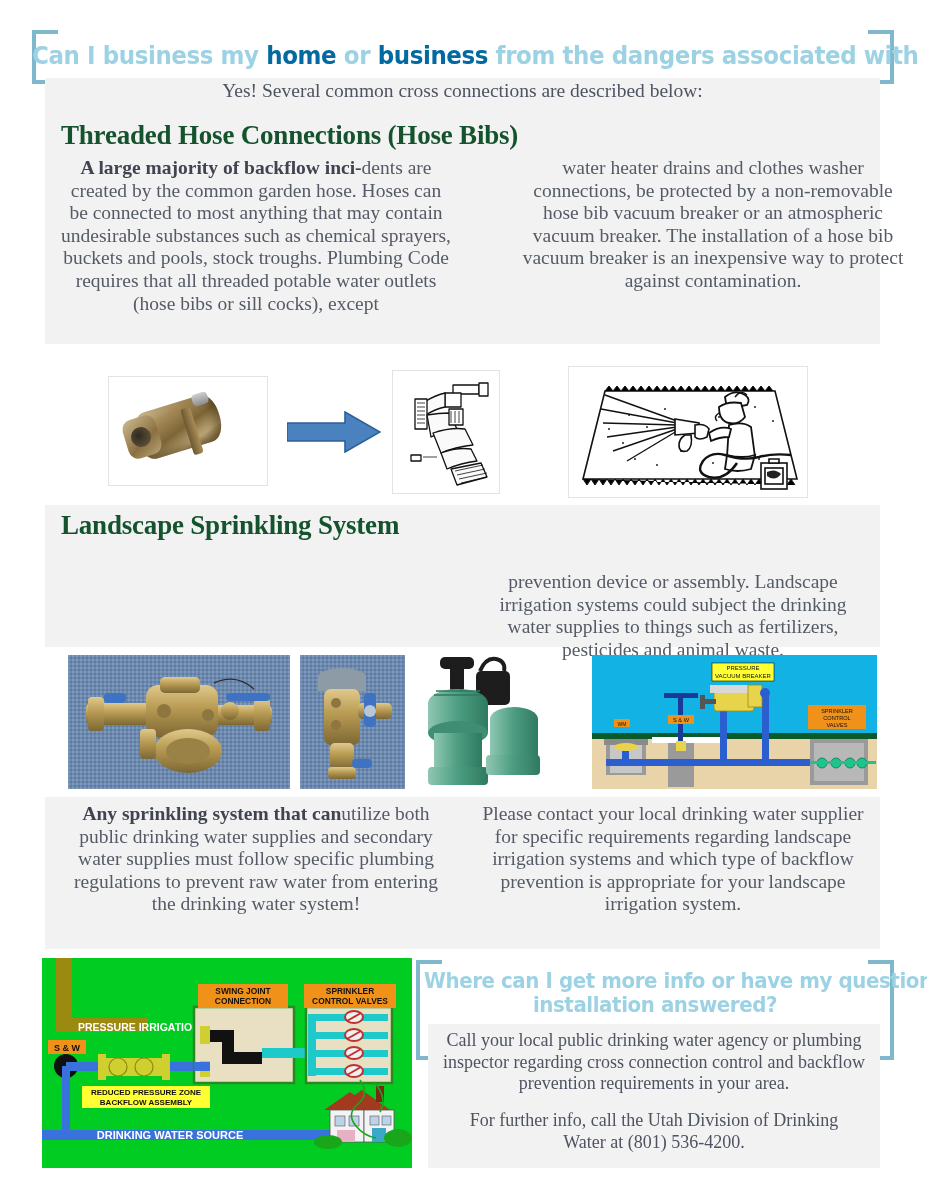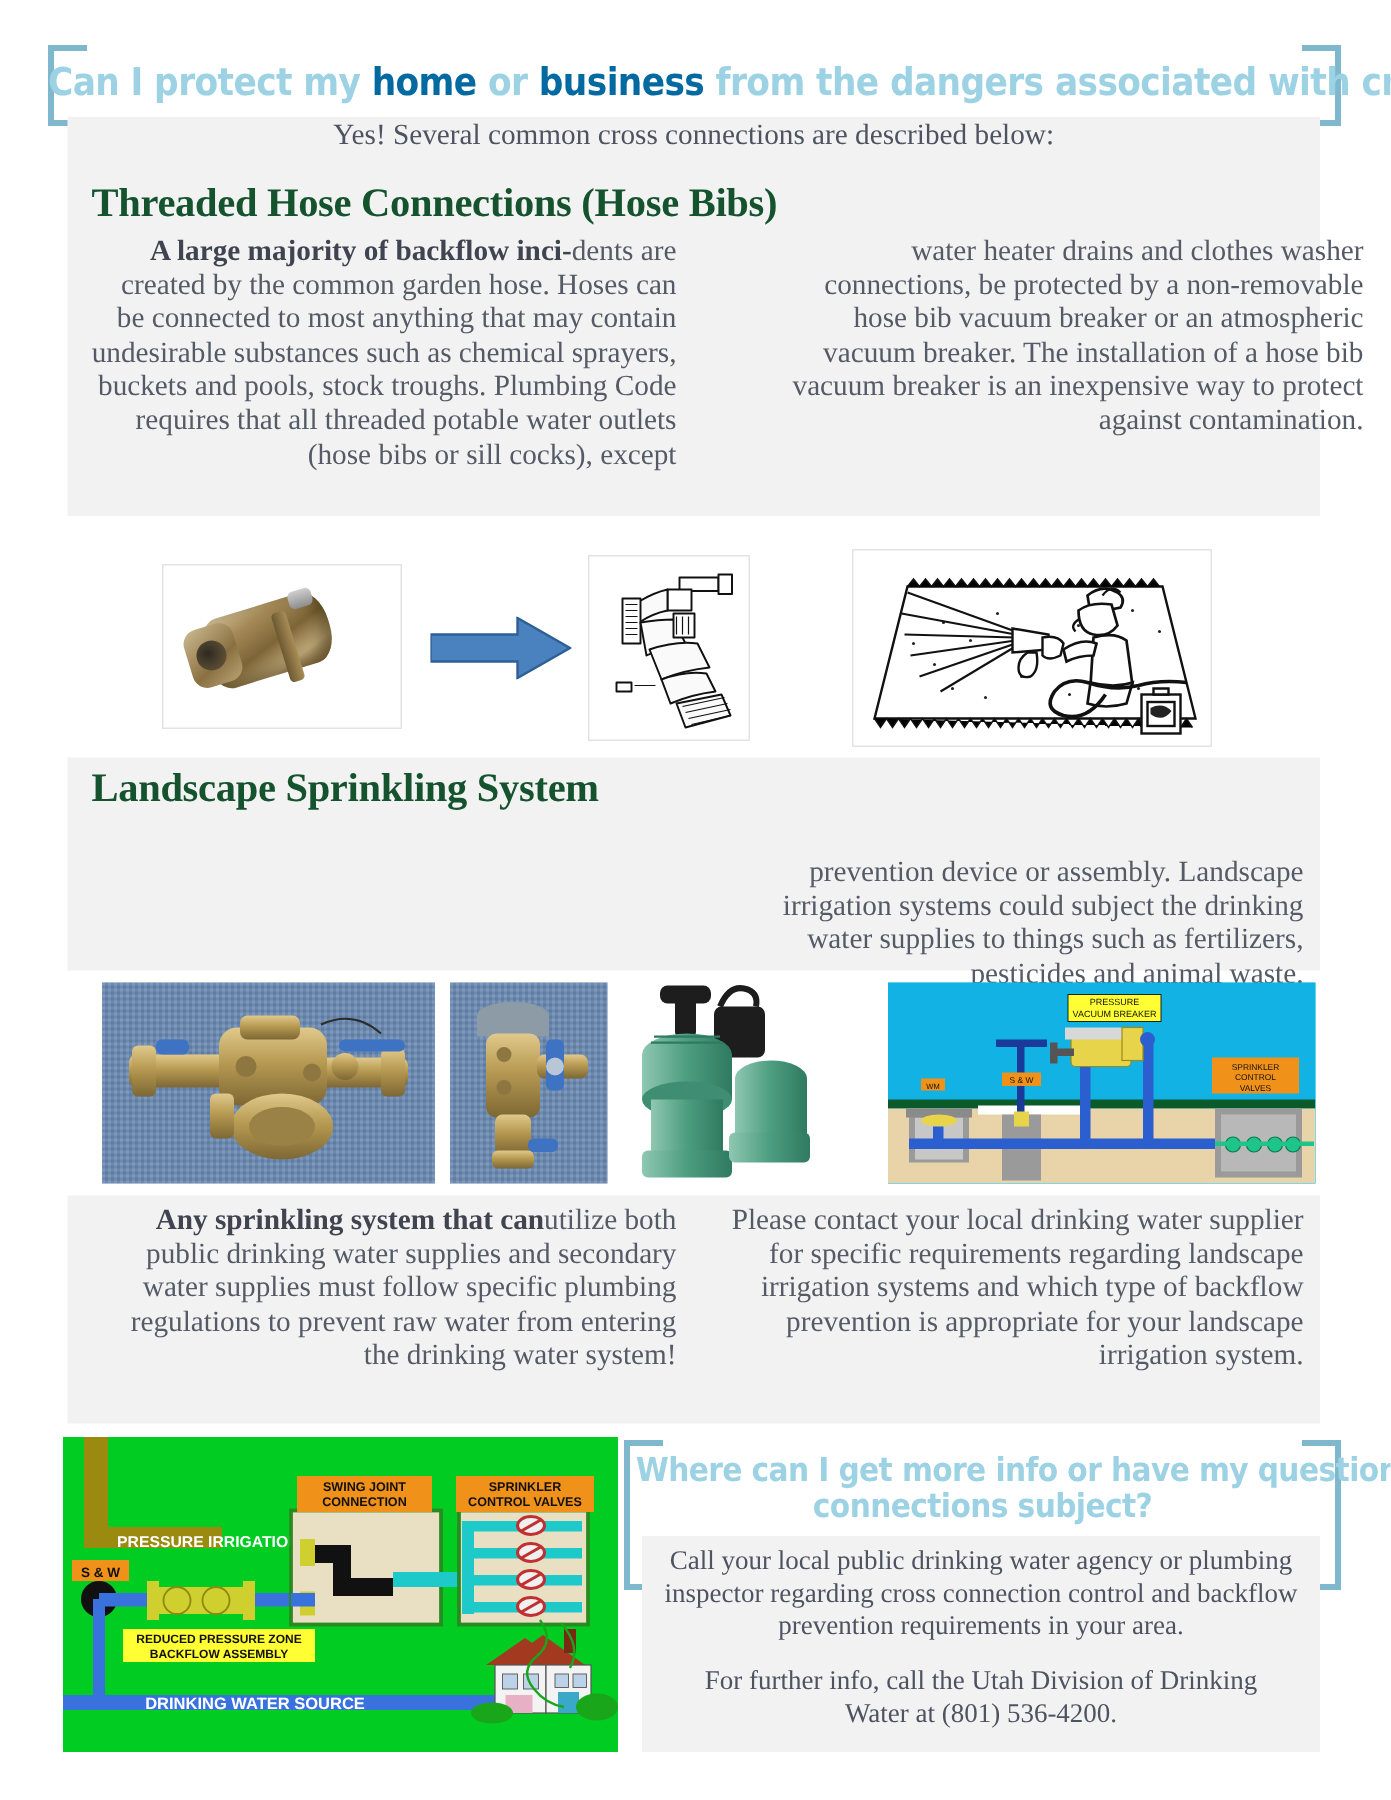--- a/index.html
+++ b/index.html
@@ -50,21 +50,21 @@
     font-size:27px;
     color:#14532d;
     letter-spacing:-0.2px;
   }
 
   .col{
     position:absolute;
     font-size:19.5px;
     line-height:1.16;
     color:#545a66;
-    text-align:right;
+    text-align:center;
   }
   .col b{color:#3f4450;font-weight:700;}
 
   
   .pic{position:absolute;background:#ffffff;overflow:hidden;}
   .pic.framed{border:1px solid #e3e3e3;}
 
   
   .vb-body{position:absolute;left:26px;top:26px;width:86px;height:48px;border-radius:14px/22px;
     background:linear-gradient(160deg,#d9c9a4 0%,#a58a57 28%,#7d6537 55%,#c2ab7c 78%,#8b7243 100%);
@@ -92,21 +92,21 @@
 
 <div class="page">
 
   <div class="bracket-box" style="left:32px;top:30px;width:862px;height:54px;">
     <span class="bk left"></span>
     <span class="bk right"></span>
     <span class="bk tl"></span>
     <span class="bk tr"></span>
     <span class="bk bl"></span>
     <span class="bk br"></span>
-    <div class="q-title" id="header-title" style="position:absolute;left:0;top:12px;width:862px;font-size:25.5px;"><span>Can I protect my </span><span class="em">home</span><span> or </span><span class="em">business</span><span> from the dangers associated with cross-connections and backflow?</span></div>
+    <div class="q-title" id="header-title" style="position:absolute;left:0;top:12px;width:862px;font-size:25.5px;"><span>Can I business my </span><span class="em">home</span><span> or </span><span class="em">business</span><span> from the dangers associated with cross-connections and backflow?</span></div>
   </div>
 
   <div class="panel" style="left:45px;top:78px;width:835px;height:266px;"></div>
 
   <div class="lead" style="position:absolute;left:45px;top:80px;width:835px;text-align:center;">Yes!  Several common cross connections are described below:</div>
 
   <h2 class="sec" style="position:absolute;left:61px;top:120px;width:700px;">Threaded Hose Connections (Hose Bibs)</h2>
 
   <div class="col" style="left:61px;top:157px;width:390px;">
     <b>A large majority of backflow inci-</b><span>dents are created by the common garden hose.  Hoses can be connected to most anything that may contain undesirable substances such as chemical sprayers, buckets and pools, stock troughs. Plumbing Code requires that all threaded potable water outlets (hose bibs or sill cocks), except</span>
@@ -450,21 +450,21 @@
   </div>
 
   <div class="bracket-box" style="left:416px;top:960px;width:478px;height:100px;">
     <span class="bk left"></span>
     <span class="bk right"></span>
     <span class="bk tl"></span>
     <span class="bk tr"></span>
     <span class="bk bl"></span>
     <span class="bk br"></span>
     <div class="q-title" style="position:absolute;left:8px;top:10px;width:462px;font-size:22px;">Where can I get more info or have my questions about cross</div>
-    <div class="q-title" style="position:absolute;left:8px;top:34px;width:462px;font-size:22px;">connections subject?</div>
+    <div class="q-title" style="position:absolute;left:8px;top:34px;width:462px;font-size:22px;">installation answered?</div>
   </div>
 
   <div class="panel" style="left:428px;top:1024px;width:452px;height:144px;"></div>
 
   <div class="foot-text" style="left:440px;top:1030px;width:428px;">Call your local public drinking water agency or plumbing inspector regarding cross connection control and backflow prevention requirements in your area.</div>
 
   <div class="foot-text" style="left:448px;top:1110px;width:412px;">For further info, call the Utah Division of Drinking Water at (801) 536-4200.</div>
 
 </div>
 

